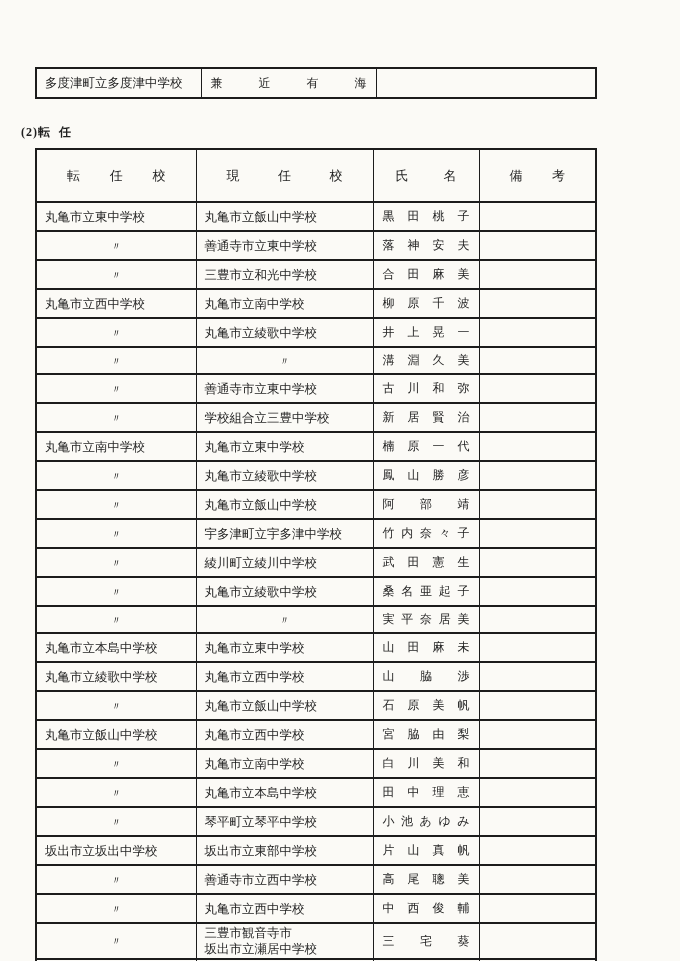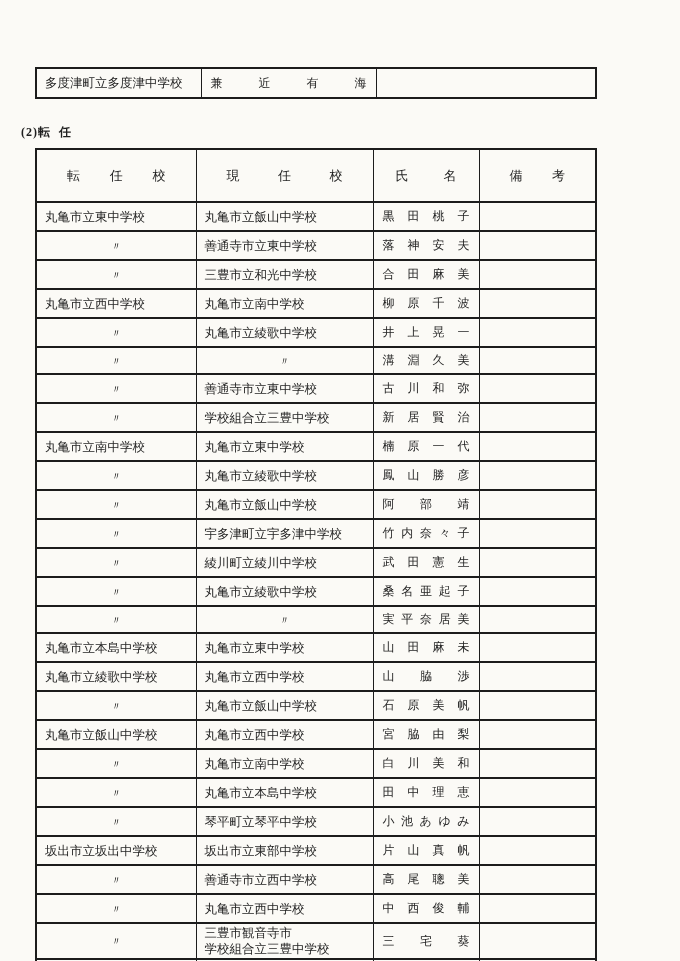--- a/index.html
+++ b/index.html
@@ -252,21 +252,21 @@
         </tr>
         <tr>
           <td class="school ditto">〃</td>
           <td class="school">丸亀市立西中学校</td>
           <td class="name">中 西 俊 輔</td>
           <td class="remark"></td>
         </tr>
         <tr>
           <td class="school ditto">〃</td>
           <td class="school">三豊市観音寺市
-学校組合立三豊中学校</td>
+坂出市立瀬居中学校</td>
           <td class="name">三 宅 葵</td>
           <td class="remark"></td>
         </tr>
         <tr>
           <td class="school ditto">〃</td>
           <td class="school">綾川町立綾川中学校</td>
           <td class="name">宮 脇 紗 代</td>
           <td class="remark"></td>
         </tr>
       </tbody>

